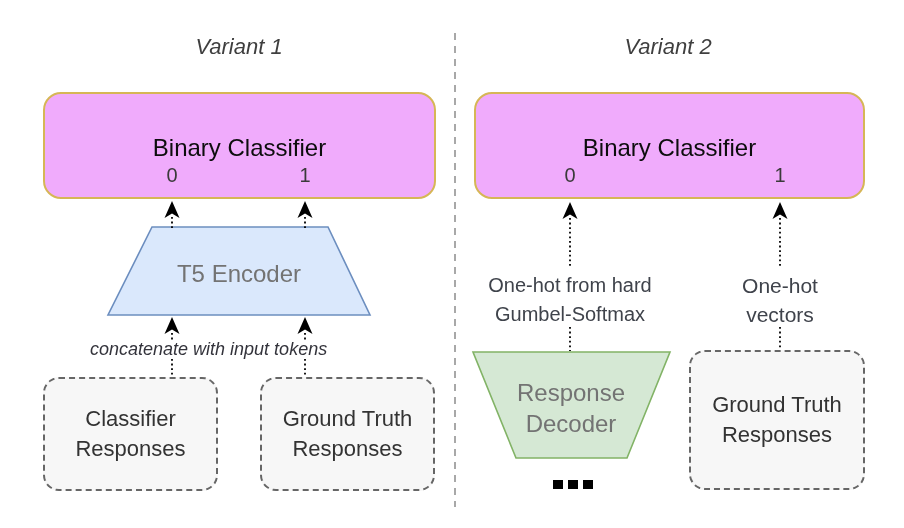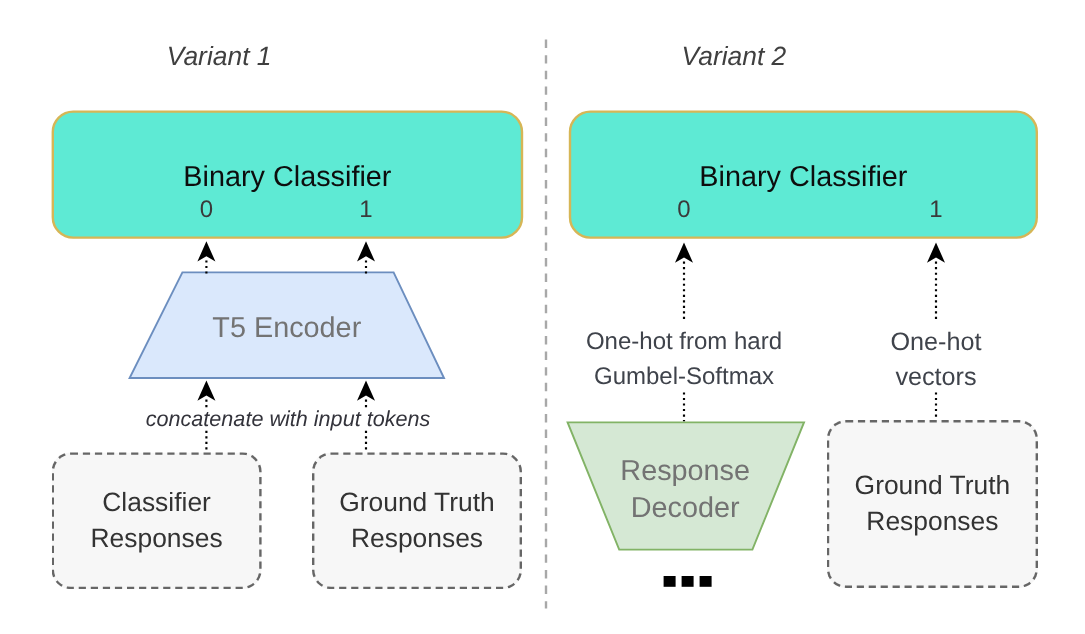--- a/index.html
+++ b/index.html
@@ -6,25 +6,25 @@
   #stage {
     position: relative;
     width: 904px; height: 528px;
     background: #ffffff;
     font-family: "Liberation Sans", sans-serif;
     overflow: hidden;
   }
   #wires { position: absolute; left: 0; top: 0; z-index: 1; }
   .abs { position: absolute; z-index: 2; }
   .variant-title {
-    width: 200px; 
+    width: 200px; text-align: center;
     font-style: italic; font-size: 22px; color: #3f3f3f;
   }
   .classifier {
-    background: #5eead4;
+    background: #f0abfc;
     border: 2px solid #D6B656;
     border-radius: 18px;
     box-sizing: border-box;
   }
   .classifier .clf-label {
     position: absolute; left: 0; right: 0; top: 40px;
     text-align: center; font-size: 24px; color: #0d0d0d;
   }
   .classifier .out {
     position: absolute; top: 70px; transform: translateX(-50%);
@@ -33,21 +33,21 @@
   .shape-label {
     width: 200px; text-align: center;
     font-size: 24px; color: #737373; line-height: 31px;
     white-space: pre-line;
   }
   .note {
     text-align: center; color: #3f434b;
     white-space: pre-line;
   }
   .concat-note {
-    width: 300px; text-align: center;
+    width: 300px; text-align: left;
     font-style: italic; font-size: 18px; color: #33333b;
   }
   .dashed-box {
     background: #F7F7F7;
     border: 2px dashed #666666;
     border-radius: 16px;
     box-sizing: border-box;
     display: flex; align-items: center; justify-content: center;
     text-align: center;
     font-size: 22px; line-height: 30px; color: #333333;

